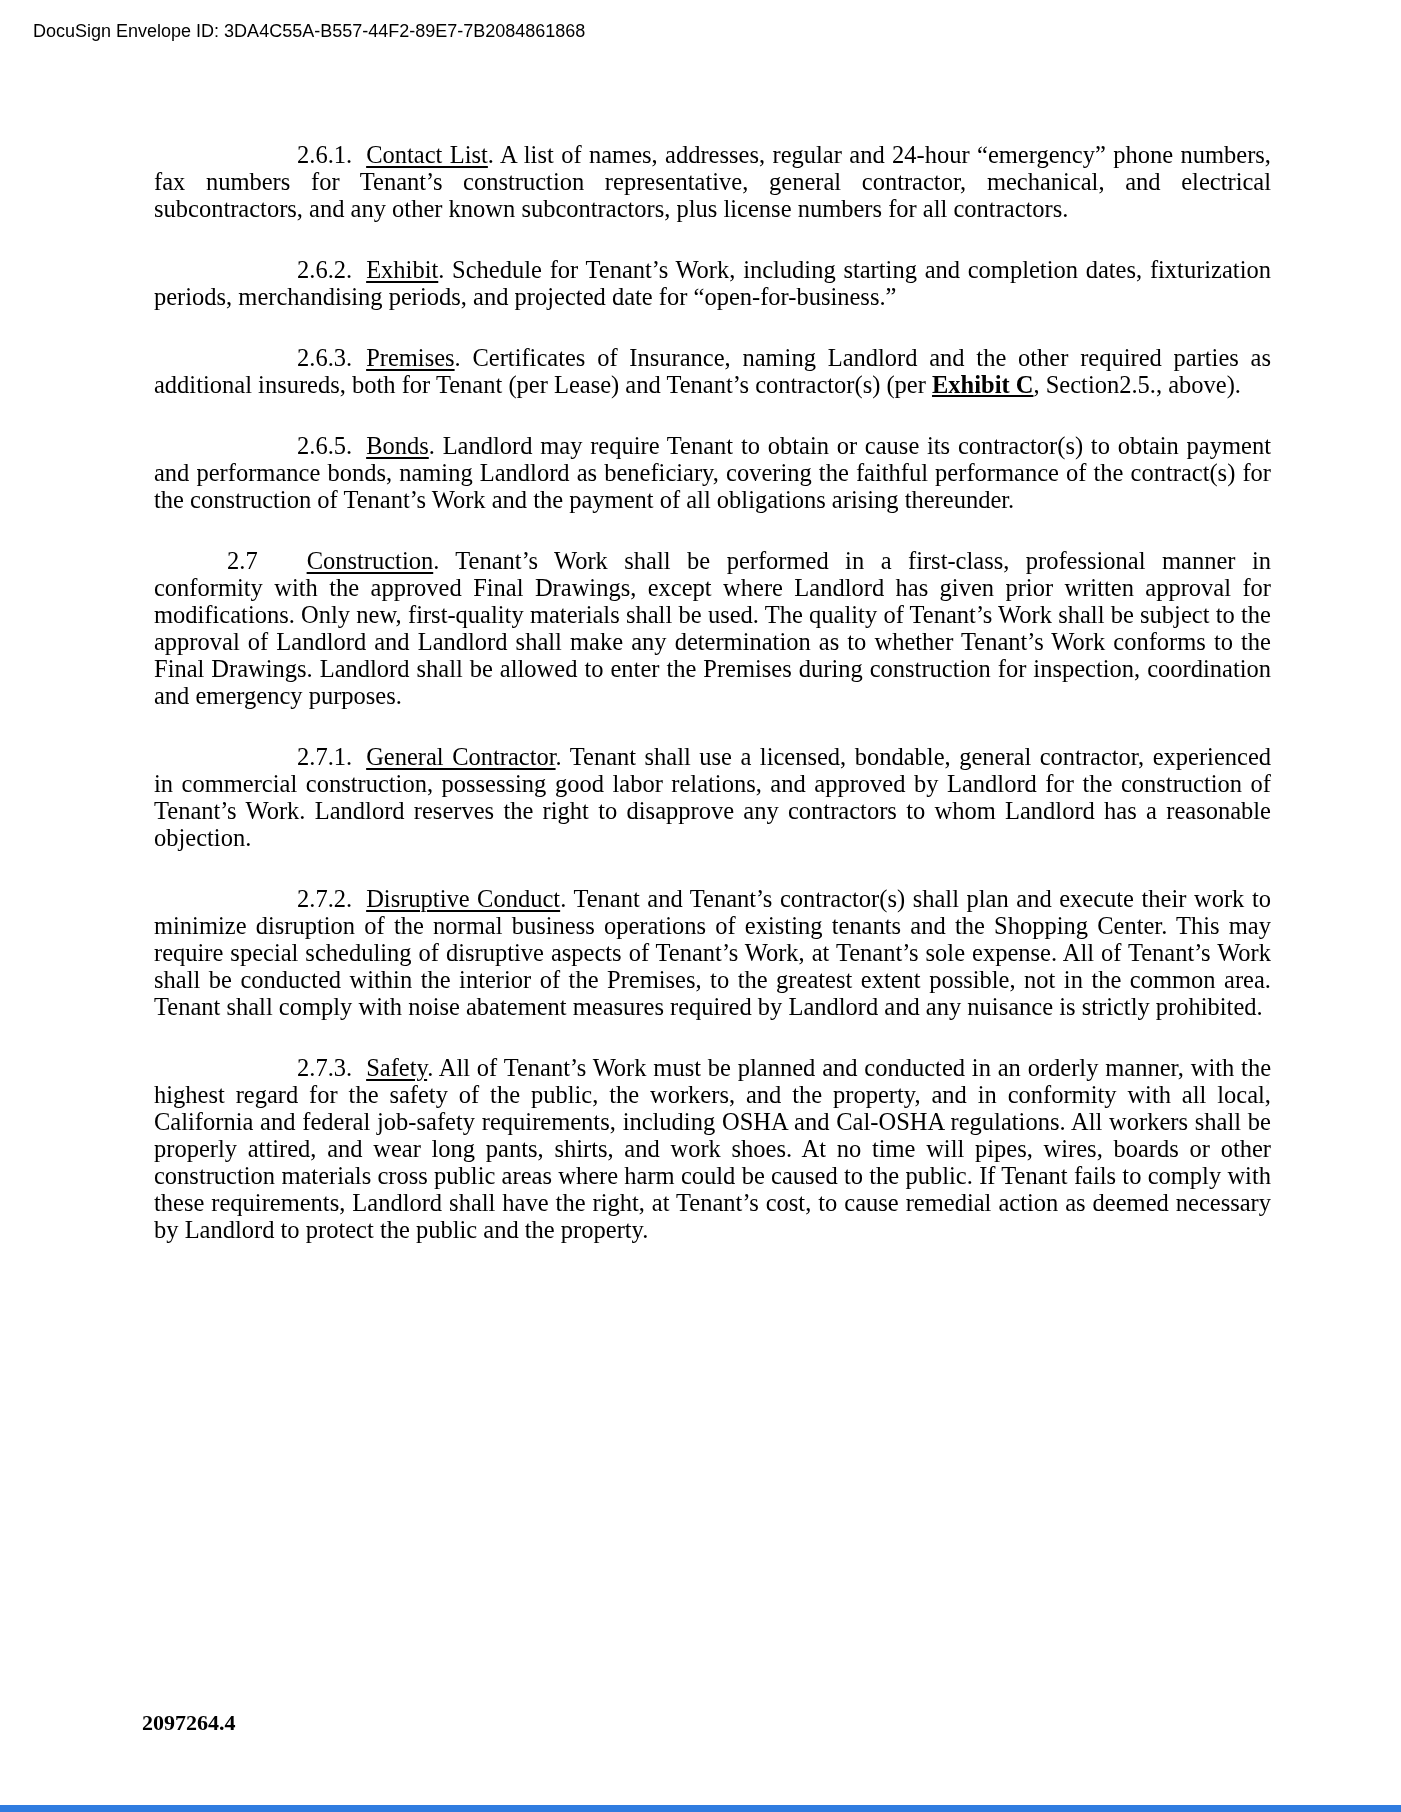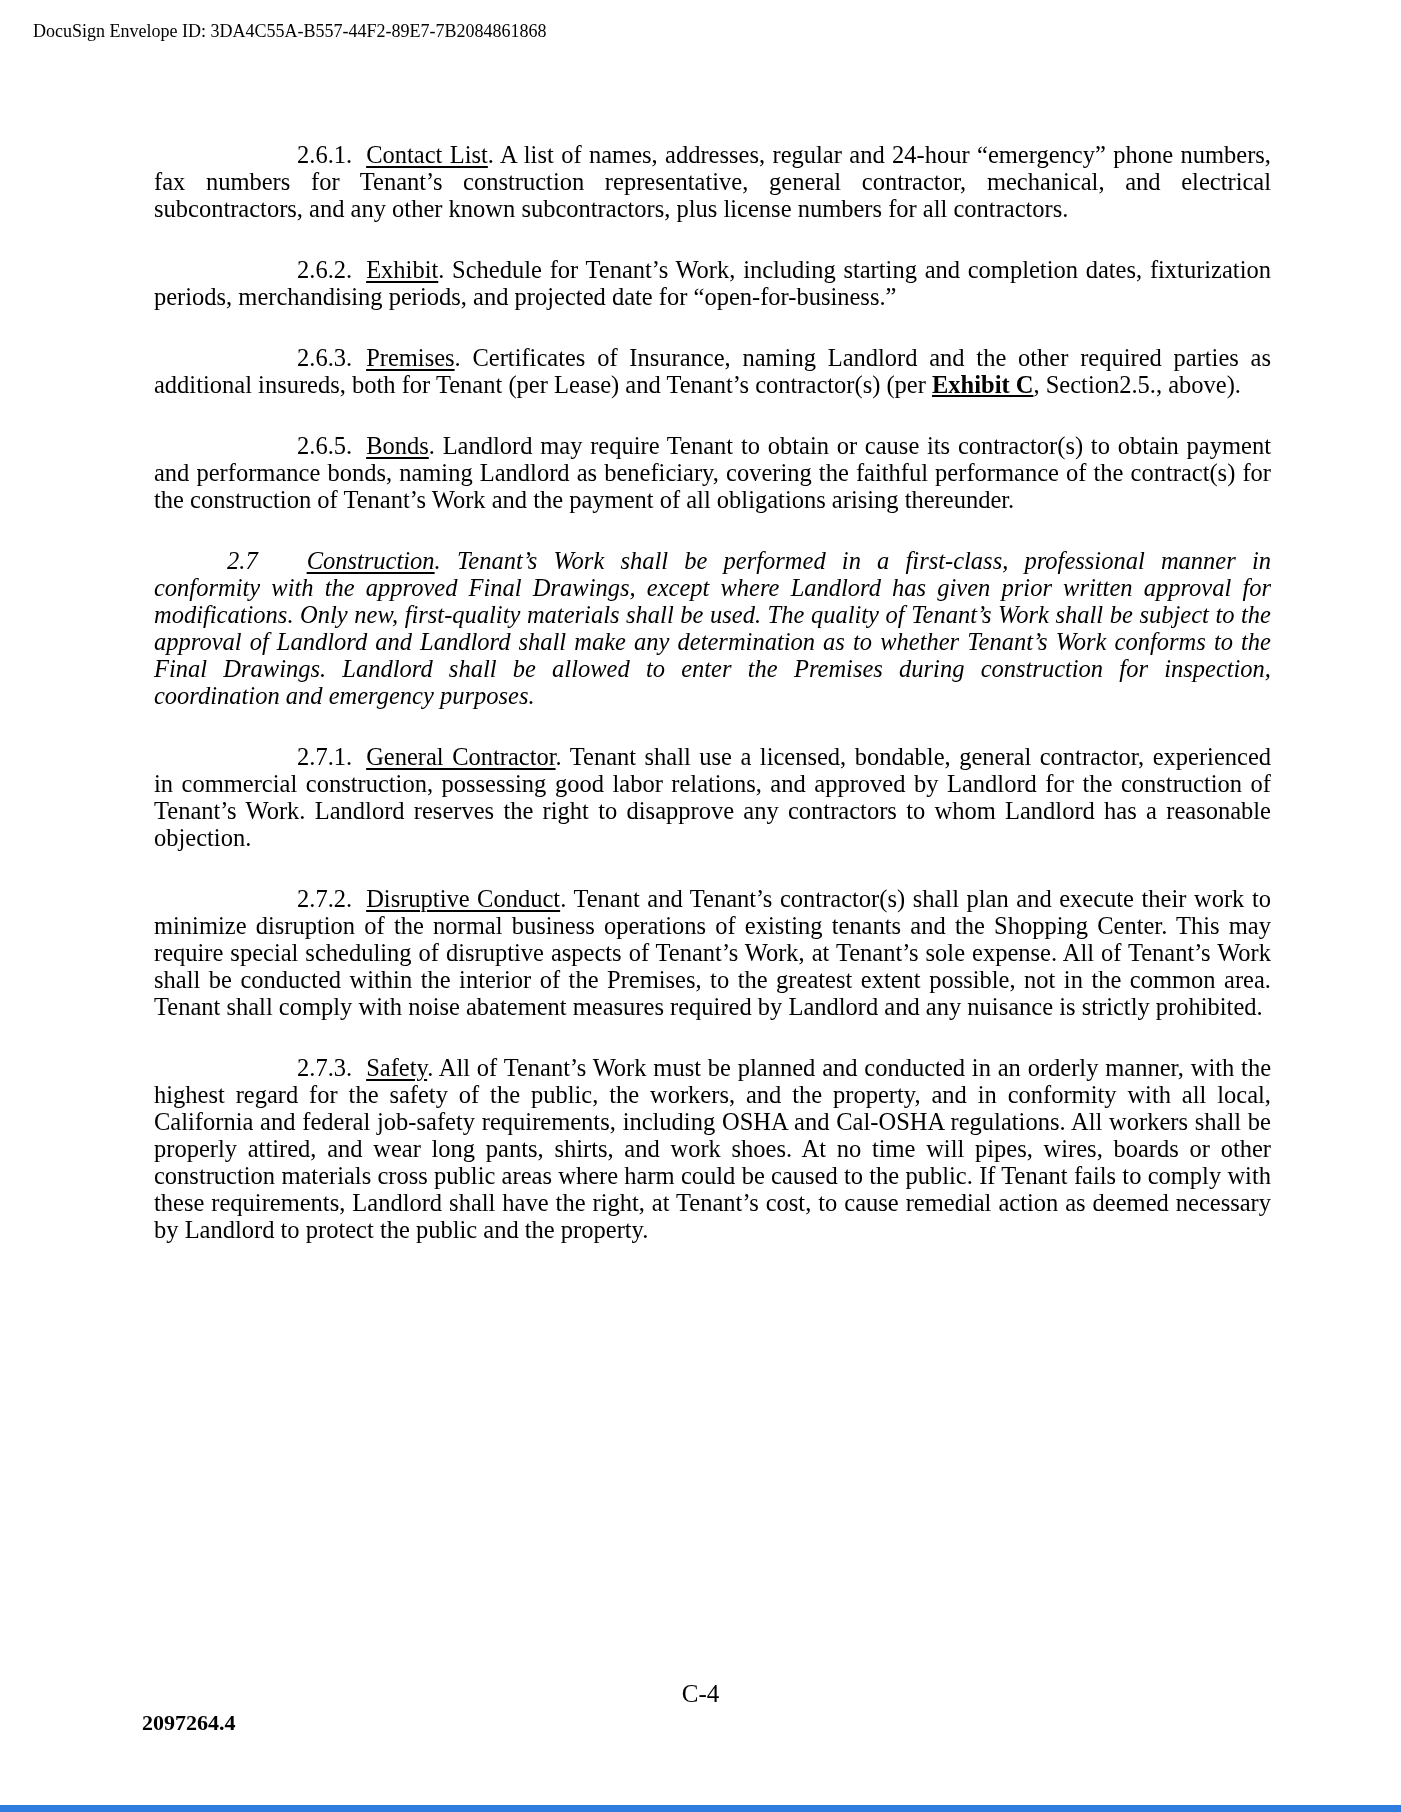--- a/index.html
+++ b/index.html
@@ -9,41 +9,41 @@
     height: 1812px;
     background: #ffffff;
     overflow: hidden;
     font-family: "Liberation Serif", "DejaVu Serif", serif;
     color: #000000;
   }
   .docusign-header {
     position: absolute;
     left: 33px;
     top: 20px;
-    font-family: Liberation Serif, serif;
+    font-family: Liberation Sans, sans-serif;
     font-size: 18px;
     line-height: 22px;
     color: #000000;
     white-space: nowrap;
     text-align: right;
   }
   .doc-body {
     position: absolute;
     left: 154px;
     top: 141px;
     width: 1117px;
   }
   .para {
     margin: 0 0 34px 0;
     font-size: 24.5px;
     line-height: 27px;
     text-align: justify;
   }
   .para.sub { text-indent: 143px; }
-  .para.sec { text-indent: 73px; font-style: italic; }
+  .para.sec { text-indent: 73px; }
   .para .tab-sub { display: inline-block; width: 14px; }
   .para .tab-sec { display: inline-block; width: 49px; }
   .para .heading-underline {
     text-decoration: underline;
     text-underline-offset: 3px;
     text-decoration-thickness: 1.5px;
   }
   .para b { font-weight: bold; text-decoration: underline; }
   .page-number {
     position: absolute;
@@ -81,19 +81,18 @@
       <p class="para sub"><span>2.6.1.</span><span class="tab-sub"></span><span><span class="heading-underline">Contact List</span>.</span> A list of names, addresses, regular and 24-hour “emergency” phone numbers, fax numbers for Tenant’s construction representative, general contractor, mechanical, and electrical subcontractors, and any other known subcontractors, plus license numbers for all contractors.</p>
       <p class="para sub"><span>2.6.2.</span><span class="tab-sub"></span><span><span class="heading-underline">Exhibit</span>.</span> Schedule for Tenant’s Work, including starting and completion dates, fixturization periods, merchandising periods, and projected date for “open-for-business.”</p>
       <p class="para sub"><span>2.6.3.</span><span class="tab-sub"></span><span><span class="heading-underline">Premises</span>.</span> Certificates of Insurance, naming Landlord and the other required parties as additional insureds, both for Tenant (per Lease) and Tenant’s contractor(s) (per <b>Exhibit C</b>, Section2.5., above).</p>
       <p class="para sub"><span>2.6.5.</span><span class="tab-sub"></span><span><span class="heading-underline">Bonds</span>.</span> Landlord may require Tenant to obtain or cause its contractor(s) to obtain payment and performance bonds, naming Landlord as beneficiary, covering the faithful performance of the contract(s) for the construction of Tenant’s Work and the payment of all obligations arising thereunder.</p>
       <p class="para sec"><span>2.7</span><span class="tab-sec"></span><span><span class="heading-underline">Construction</span>.</span> Tenant’s Work shall be performed in a first-class, professional manner in conformity with the approved Final Drawings, except where Landlord has given prior written approval for modifications.  Only new, first-quality materials shall be used.  The quality of Tenant’s Work shall be subject to the approval of Landlord and Landlord shall make any determination as to whether Tenant’s Work conforms to the Final Drawings.  Landlord shall be allowed to enter the Premises during construction for inspection, coordination and emergency purposes.</p>
       <p class="para sub"><span>2.7.1.</span><span class="tab-sub"></span><span><span class="heading-underline">General Contractor</span>.</span> Tenant shall use a licensed, bondable, general contractor, experienced in commercial construction, possessing good labor relations, and approved by Landlord for the construction of Tenant’s Work.  Landlord reserves the right to disapprove any contractors to whom Landlord has a reasonable objection.</p>
       <p class="para sub"><span>2.7.2.</span><span class="tab-sub"></span><span><span class="heading-underline">Disruptive Conduct</span>.</span> Tenant and Tenant’s contractor(s) shall plan and execute their work to minimize disruption of the normal business operations of existing tenants and the Shopping Center.  This may require special scheduling of disruptive aspects of Tenant’s Work, at Tenant’s sole expense. All of Tenant’s Work shall be conducted within the interior of the Premises, to the greatest extent possible, not in the common area.  Tenant shall comply with noise abatement measures required by Landlord and any nuisance is strictly prohibited.</p>
       <p class="para sub"><span>2.7.3.</span><span class="tab-sub"></span><span><span class="heading-underline">Safety</span>.</span> All of Tenant’s Work must be planned and conducted in an orderly manner, with the highest regard for the safety of the public, the workers, and the property, and in conformity with all local, California and federal job-safety requirements, including OSHA and Cal-OSHA regulations. All workers shall be properly attired, and wear long pants, shirts, and work shoes.  At no time will pipes, wires, boards or other construction materials cross public areas where harm could be caused to the public.  If Tenant fails to comply with these requirements, Landlord shall have the right, at Tenant’s cost, to cause remedial action as deemed necessary by Landlord to protect the public and the property.</p>
     </div>
 
-  <div class="page-number">C-4</div>
 
   <div class="doc-number">2097264.4</div>
 
   <div class="bottom-accent-bar" style="background: rgb(47, 124, 224);"></div>
 
 </div>
 
 </body></html>

